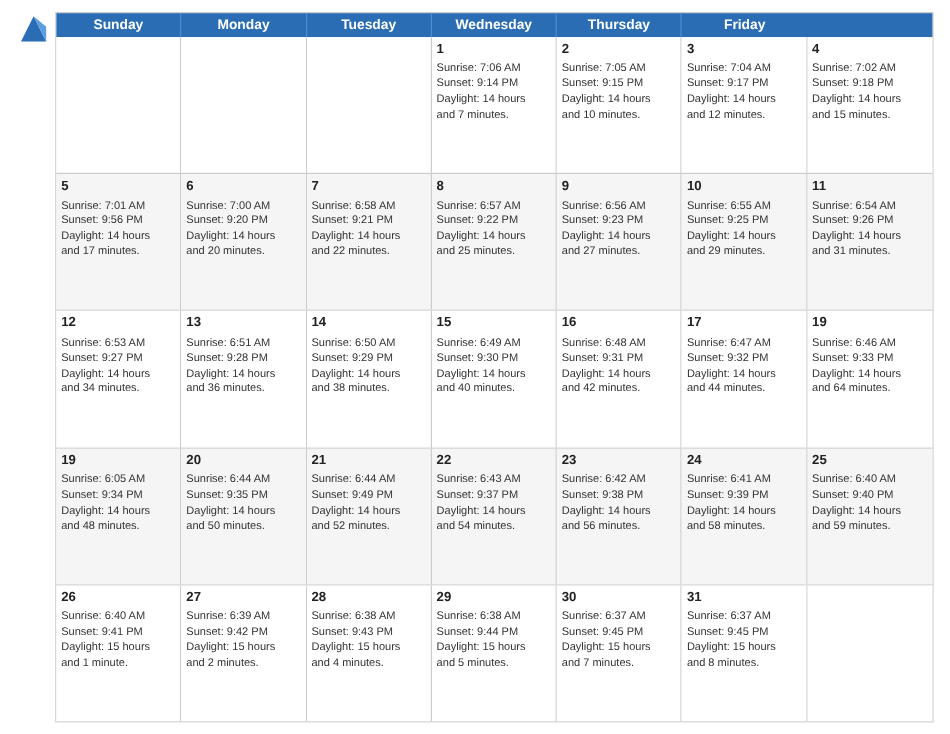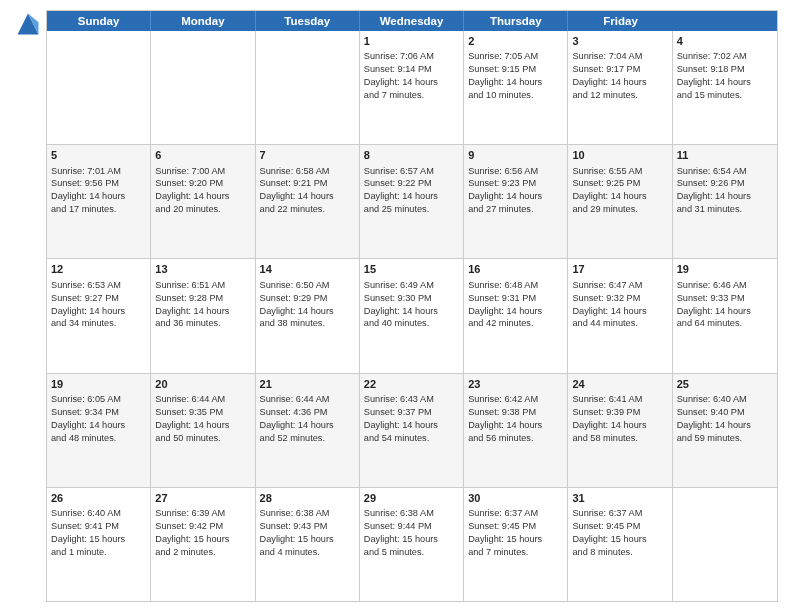--- a/index.html
+++ b/index.html
@@ -285,21 +285,21 @@
           <div class="cal-cell alt-row">
             <div class="day-number">20</div>
             <div>Sunrise: 6:44 AM</div>
             <div>Sunset: 9:35 PM</div>
             <div>Daylight: 14 hours</div>
             <div>and 50 minutes.</div>
           </div>
           <div class="cal-cell alt-row">
             <div class="day-number">21</div>
             <div>Sunrise: 6:44 AM</div>
-            <div>Sunset: 4:36 PM</div>
+            <div>Sunset: 9:49 PM</div>
             <div>Daylight: 14 hours</div>
             <div>and 52 minutes.</div>
           </div>
           <div class="cal-cell alt-row">
             <div class="day-number">22</div>
             <div>Sunrise: 6:43 AM</div>
             <div>Sunset: 9:37 PM</div>
             <div>Daylight: 14 hours</div>
             <div>and 54 minutes.</div>
           </div>

